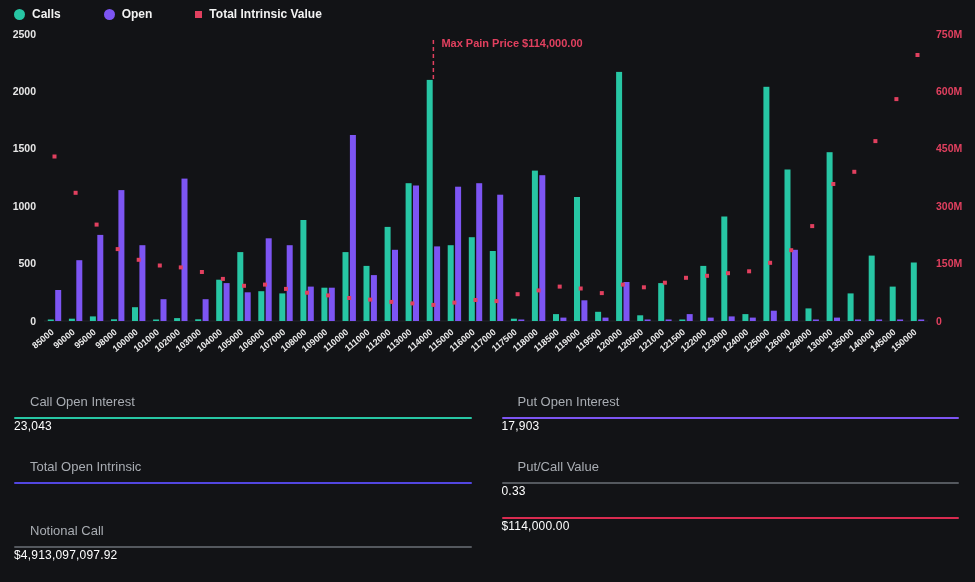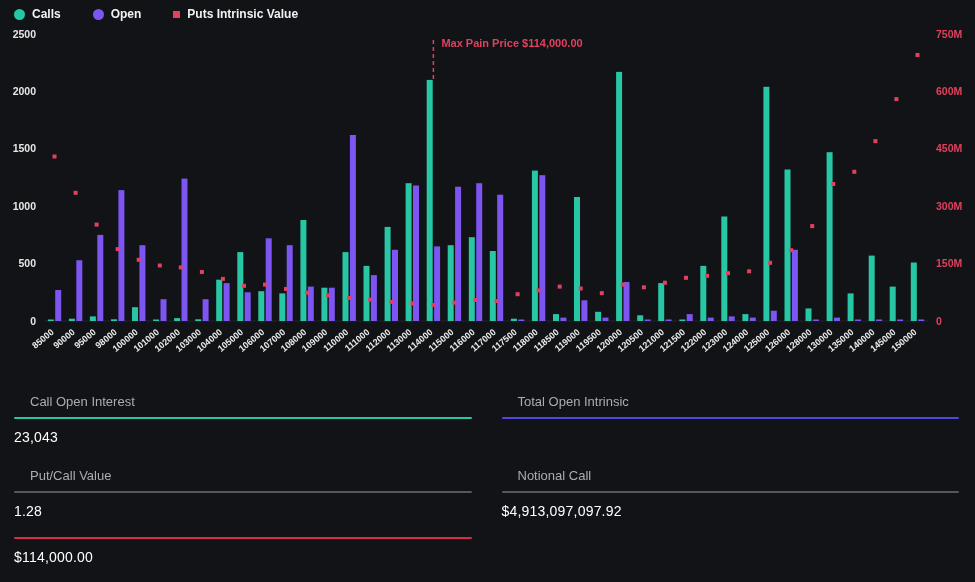--- a/index.html
+++ b/index.html
@@ -7,21 +7,21 @@
     width:975px;height:582px;
     background:#121316;
     font-family:"Liberation Sans",sans-serif;
     color:#fff;
     overflow:hidden;
   }
   .app{position:relative;width:975px;height:582px;}
   
   .legend{
     position:absolute;top:4px;left:14px;
-    display:flex;align-items:center;gap:32px;
+    display:flex;align-items:center;gap:43px;
     height:20px;
   }
   .legend-item{display:flex;align-items:center;gap:7px;cursor:pointer;}
   .legend-swatch{display:inline-block;}
   .swatch-circle{width:11px;height:11px;border-radius:50%;}
   .swatch-square{width:7px;height:7px;}
   .legend-label{font-size:12px;font-weight:700;color:#f2f2f2;}
   
   .chart{position:absolute;top:0;left:0;width:975px;height:378px;}
   .chart svg{display:block;}
@@ -32,21 +32,21 @@
   
   .stats{
     position:absolute;top:378px;left:0;width:975px;height:204px;
     display:grid;grid-template-columns:1fr 1fr;
     column-gap:30px;row-gap:0;
     padding:10px 16px 0 14px;box-sizing:border-box;
   }
   .stat{margin-bottom:14px;}
   .stat-label{font-size:13px;color:#a9adb3;margin:6px 0 8px 16px;}
   .stat-rule{height:2px;width:100%;background:#555;border-radius:1px;}
-  .stat-value{font-size:14px;color:#ffffff;margin-top:10px;letter-spacing:.2px;}
+  .stat-value{font-size:12px;color:#ffffff;letter-spacing:.2px;}
 </style>
 </head>
 <body>
 
 <div class="app">
 
   <div class="chart">
     <svg id="chart-svg" width="975" height="378" xmlns="http://www.w3.org/2000/svg">
         <line x1="44" y1="321" x2="928" y2="321" stroke="#232428" stroke-width="1"></line>
         <text class="tickL" x="36" y="324.5" text-anchor="end">0</text>
@@ -238,38 +238,43 @@
     <div class="legend-item">
       <span class="legend-swatch swatch-circle" style="background: rgb(39, 198, 164);"></span>
       <span class="legend-label">Calls</span>
     </div>
     <div class="legend-item">
       <span class="legend-swatch swatch-circle" style="background: rgb(125, 85, 243);"></span>
       <span class="legend-label">Open</span>
     </div>
     <div class="legend-item">
       <span class="legend-swatch swatch-square" style="background: rgb(225, 64, 95);"></span>
-      <span class="legend-label">Puts Intrinsic Value</span>
+      <span class="legend-label">Total Intrinsic Value</span>
     </div>
   </div>
 
   <div class="stats">
     <div class="stat">
       <div class="stat-label">Call Open Interest</div>
       <div class="stat-rule" style="background: rgb(39, 198, 164);"></div>
       <div class="stat-value">23,043</div>
     </div>
     <div class="stat">
+      <div class="stat-label">Put Open Interest</div>
+      <div class="stat-rule" style="background: rgb(125, 85, 243);"></div>
+      <div class="stat-value">17,903</div>
+    </div>
+    <div class="stat">
       <div class="stat-label">Total Open Intrinsic</div>
       <div class="stat-rule" style="background: rgb(82, 70, 224);"></div>
     </div>
     <div class="stat">
       <div class="stat-label">Put/Call Value</div>
       <div class="stat-rule" style="background: rgb(84, 88, 94);"></div>
-      <div class="stat-value">1.28</div>
+      <div class="stat-value">0.33</div>
     </div>
     <div class="stat">
       <div class="stat-label">Notional Call</div>
       <div class="stat-rule" style="background: rgb(84, 88, 94);"></div>
       <div class="stat-value">$4,913,097,097.92</div>
     </div>
     <div class="stat">
       <div class="stat-rule" style="background: rgb(217, 43, 80);"></div>
       <div class="stat-value">$114,000.00</div>
     </div>

